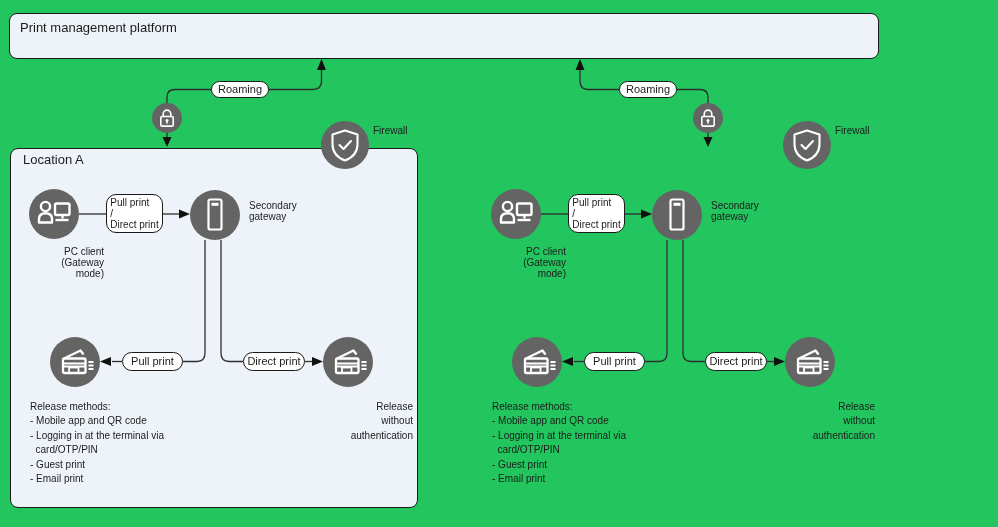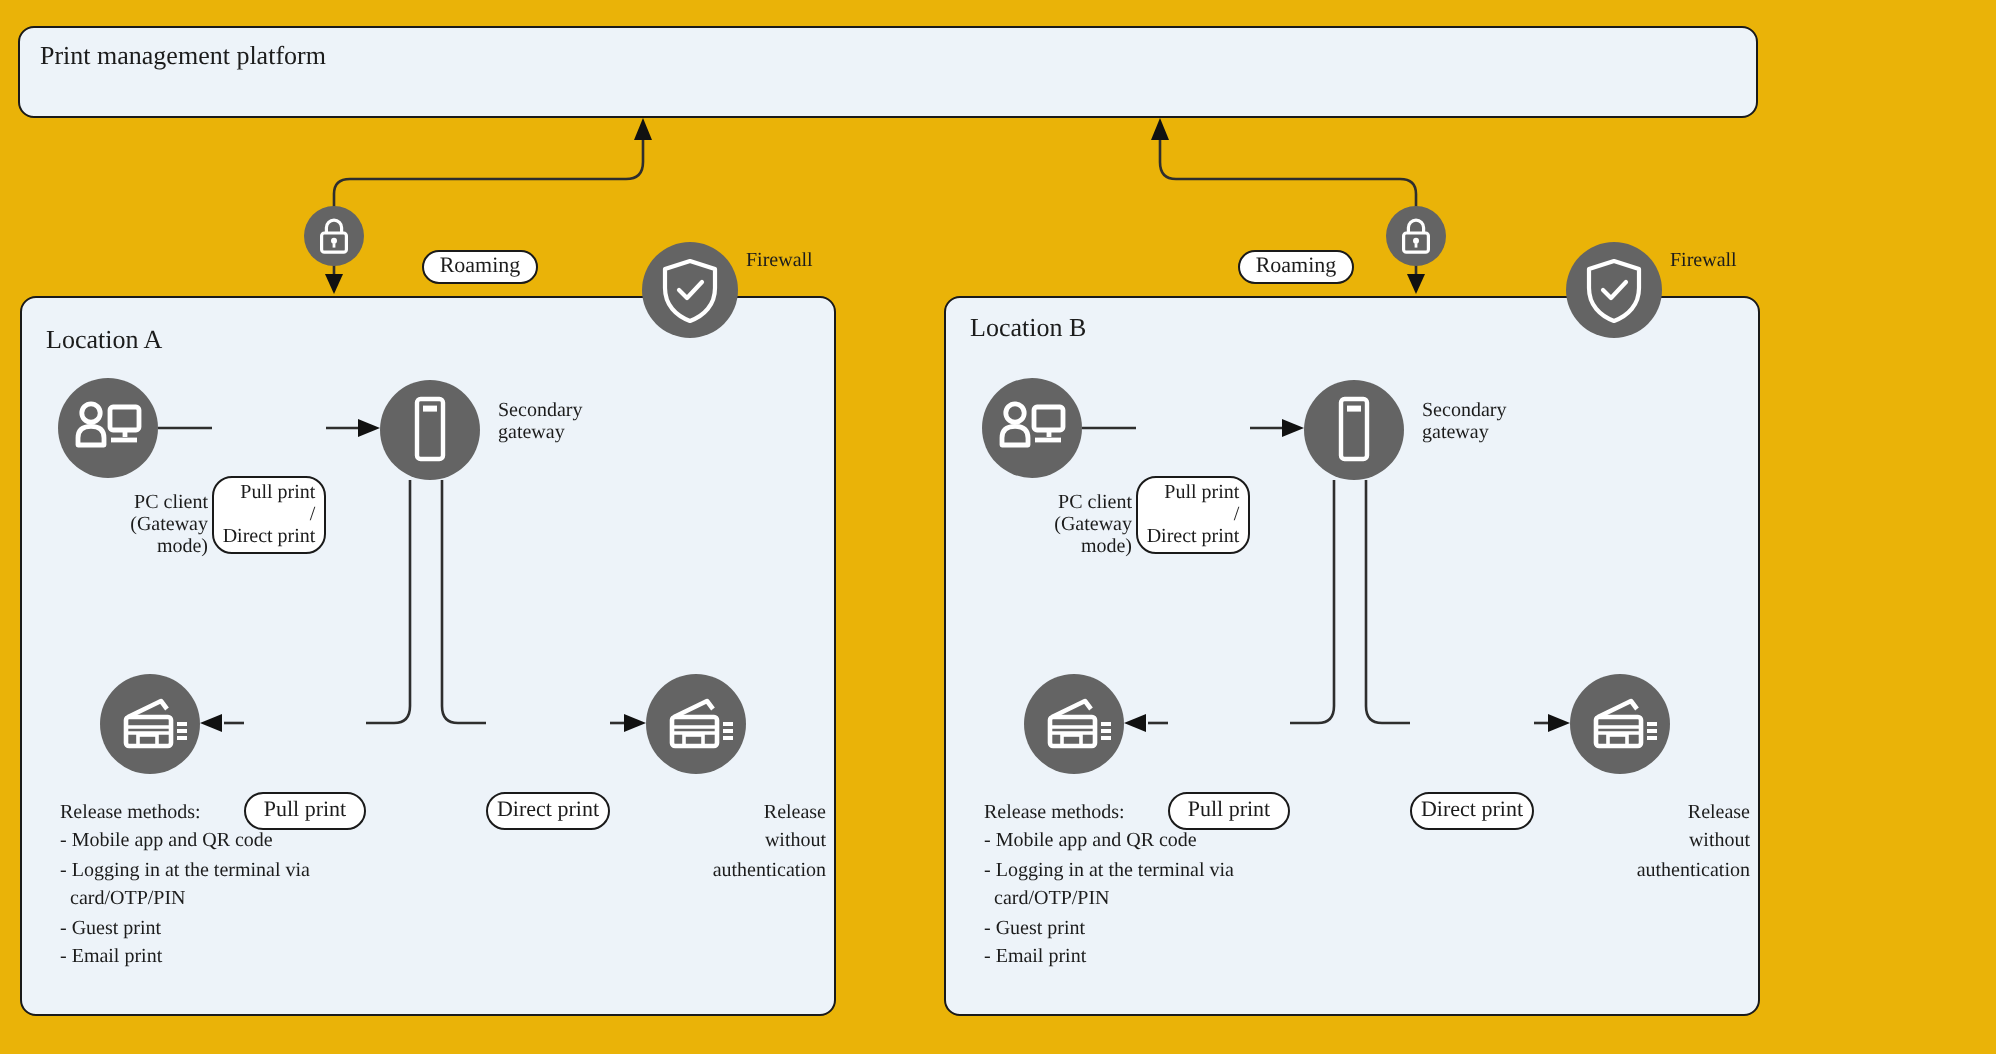--- a/index.html
+++ b/index.html
@@ -1,60 +1,57 @@
 <!DOCTYPE html>
 <html><head>
 <meta charset="utf-8">
 <style>
   html,body{margin:0;padding:0;background:#ffffff;}
   .canvas{
-    position:relative;width:998px;height:527px;background:#eab308;overflow:hidden;
-    font-family:Liberation Serif, serif;color:var(--text,#1c1c1c);
+    position:relative;width:998px;height:527px;background:#22c55e;overflow:hidden;
+    font-family:Liberation Sans, sans-serif;color:var(--text,#1c1c1c);
   }
   .abs{position:absolute;}
   .box{
     background:var(--box-fill,#edf3f9);
     border:1px solid var(--box-border,#1a1a1a);
     border-radius:8px;box-sizing:border-box;
   }
   .box-title{font-size:13px;color:var(--text,#1c1c1c);}
   .overlay{position:absolute;left:0;top:0;pointer-events:none;}
   .node{
     border-radius:50%;background:var(--node-circle,#646464);
     display:flex;align-items:center;justify-content:center;box-sizing:border-box;
   }
   .pill{
     background:var(--pill-fill,#ffffff);
     border:1px solid var(--box-border,#1a1a1a);
     display:flex;align-items:center;justify-content:center;
-    box-sizing:border-box;text-align:right;
+    box-sizing:border-box;text-align:left;
     font-size:11px;line-height:1.1;color:var(--text,#1c1c1c);
-    border-radius:11px;white-space:pre-wrap;margin-top:44px;
+    border-radius:11px;white-space:pre-wrap;
   }
   .pill.small{font-size:10px;border-radius:10px;}
   .label{font-size:10px;line-height:1.12;white-space:pre-wrap;color:var(--text,#1c1c1c);}
   .center{text-align:right;}
   svg.icon{display:block;}
 </style>
 </head>
 <body>
 
 <div class="canvas" style="--box-fill: #edf3f9; --box-border: #1a1a1a; --node-circle: #646464; --line: #2e2e2e; --pill-fill: #ffffff; --text: #1c1c1c;">
 
   <div class="box abs" style="left:9px;top:13px;width:870px;height:46px;">
     <div class="box-title" style="padding:6px 10px;">Print management platform</div>
   </div>
 
   <div class="box abs" style="left:10px;top:148px;width:408px;height:360px;">
-    <div class="box-title" style="padding:13px 12px;">Location A</div>
-  </div>
-
-  <div class="box abs" style="left:472px;top:148px;width:408px;height:360px;">
-    <div class="box-title" style="padding:7px 12px;">Location B</div>
-  </div>
+    <div class="box-title" style="padding:3px 12px;">Location A</div>
+  </div>
+
 
   <svg class="overlay" width="998" height="527" viewBox="0 0 998 527" fill="none" stroke="#2e2e2e" stroke-width="1.3">
 
     <g>
       <path d="M167,104 V97 Q167,89.5 175,89.5 H313 Q321.5,89.5 321.5,81 V64"></path>
       <polygon points="321.5,59 317,70 326,70" fill="#111" stroke="none"></polygon>
       <path d="M167,132 V140"></path>
       <polygon points="167,147 162.5,137 171.5,137" fill="#111" stroke="none"></polygon>
     </g>
 

